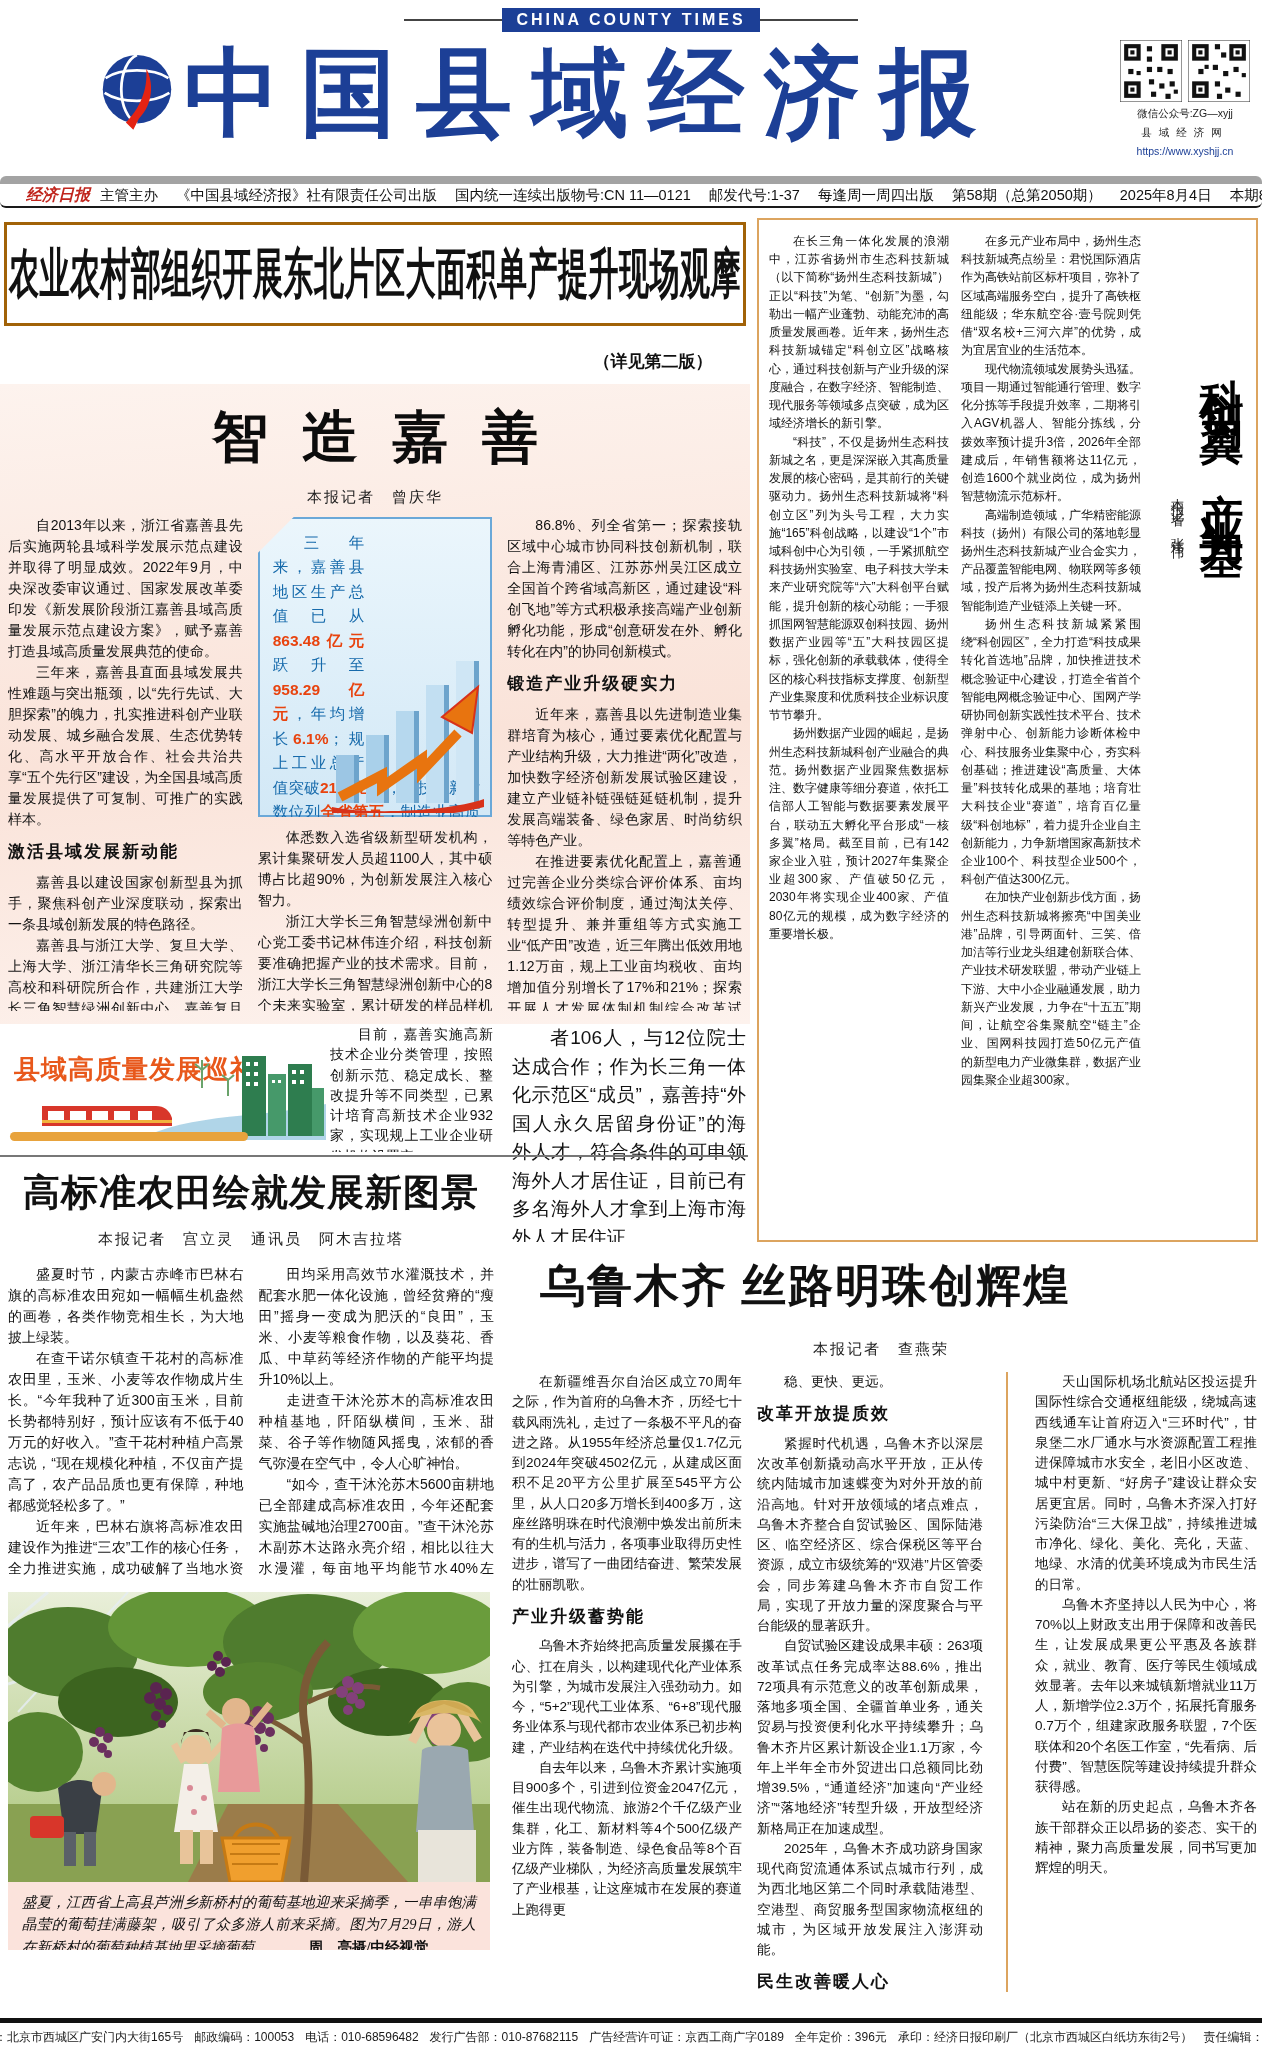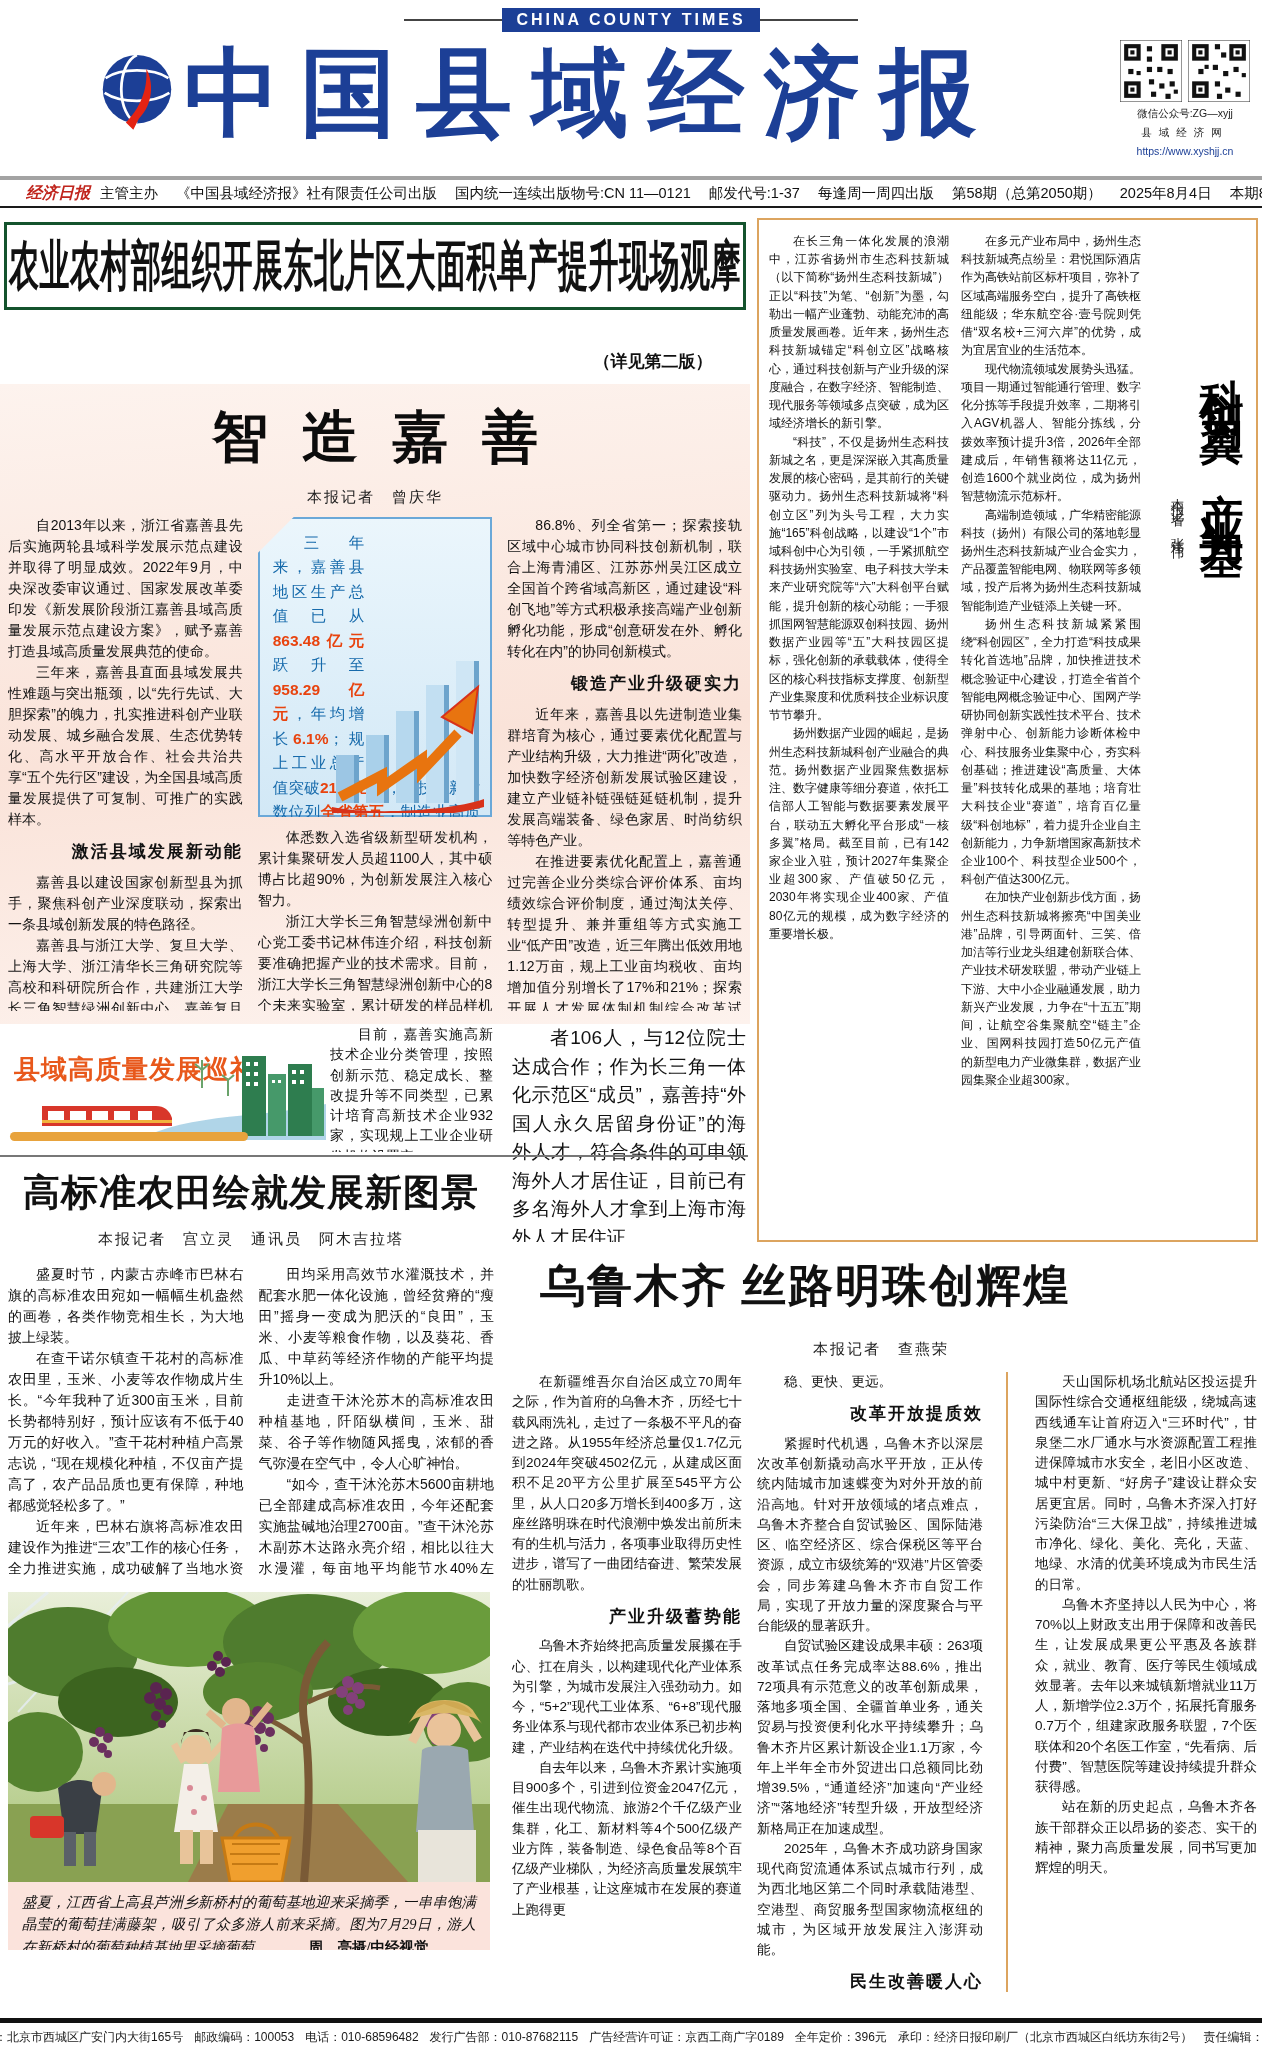--- a/index.html
+++ b/index.html
@@ -16,41 +16,41 @@
   .paper-title{position:absolute;left:184px;top:30px;width:860px;font-family:"Liberation Serif","DejaVu Serif",serif;
                font-weight:900;font-size:96px;letter-spacing:20px;color:#1c3f96;white-space:nowrap;}
   .qr-block{position:absolute;left:1114px;top:40px;width:142px;text-align:center;}
   .qr-row{display:flex;gap:6px;justify-content:center;}
   .qr{width:62px;height:62px;}
   .qr-line{font-size:10.5px;margin-top:5px;color:#222;white-space:nowrap;}
   .qr-line.spaced{letter-spacing:7px;}
   .qr-line.url{color:#1c3f96;}
 
   
-  .pubbar{position:absolute;left:0;top:176px;width:1262px;height:32px;border-top:4px solid #a3a3a3;border-bottom:2px solid #1a1a1a;
-          display:flex;align-items:center;padding:0 26px;box-sizing:border-box;font-size:14.5px;white-space:nowrap;overflow:hidden;}
+  .pubbar{position:absolute;left:0;top:176px;width:1262px;height:32px;border-top:8px solid #a3a3a3;border-bottom:2px solid #1a1a1a;
+          display:flex;align-items:center;padding:0 26px;box-sizing:border-box;font-size:14.5px;white-space:nowrap;overflow:hidden;border-radius:6px;}
   .jjrb{color:#c0251d;font-family:"Liberation Serif","DejaVu Serif",serif;font-weight:bold;font-style:italic;font-size:16px;margin-right:10px;}
   .pub-items span{margin-right:18px;}
 
   
-  .lead-box{position:absolute;left:4px;top:222px;width:742px;height:88px;border:3px solid #14532d;background:#fff;
+  .lead-box{position:absolute;left:4px;top:222px;width:742px;height:104px;border:3px solid #a16207;background:#fff;
             display:flex;align-items:center;justify-content:center;box-sizing:border-box;}
   .lead-headline{font-weight:900;font-size:30px;white-space:nowrap;transform:scaleY(1.8);letter-spacing:0.5px;}
   .lead-note{position:absolute;left:560px;top:350px;width:186px;text-align:center;font-size:17px;font-weight:bold;}
 
   
   .jiashan{position:absolute;left:0;top:384px;width:750px;height:640px;
            background:linear-gradient(175deg,#fdf3ee 0%,#fae3d9 55%,#fdf2ed 100%);}
   .js-title{margin:16px 0 0;text-align:center;font-size:56px;font-weight:900;letter-spacing:34px;padding-left:34px;
             font-family:"Liberation Serif","DejaVu Serif",serif;color:#0c0c0c;}
   .byline{text-align:center;font-size:15px;letter-spacing:2px;margin-top:12px;color:#222;}
   .js-cols{position:absolute;left:8px;top:131px;width:734px;height:496px;display:flex;gap:15px;}
   .col{flex:1;overflow:hidden;text-align:justify;font-size:14px;line-height:1.5;}
   .col p,.u-col p,.caption p{margin:0;text-indent:2em;}
-  .col h4,.u-col h4{text-align:right;font-size:17px;font-weight:bold;margin:9px 0 7px;letter-spacing:2px;text-indent:0;}
+  .col h4,.u-col h4{text-align:left;font-size:17px;font-weight:bold;margin:9px 0 7px;letter-spacing:2px;text-indent:0;}
 
   
   .infobox{position:relative;margin:2px 0 10px;border:2px solid #6aa8d8;background:linear-gradient(180deg,#ebf6fc,#d2e8f6);
            padding:12px 10px 6px 13px;color:#166aab;font-size:15.5px;line-height:1.58;height:300px;box-sizing:border-box;
            clip-path:polygon(0 36px,36px 0,100% 0,100% 100%,0 100%);text-align:justify;}
   .infobox .txt{text-indent:2em;}
   .infobox .hl{color:#e8430e;font-weight:bold;}
   .chart-reserve{float:right;width:116px;height:150px;margin-top:86px;}
   .infochart{position:absolute;right:2px;bottom:2px;width:158px;height:166px;}
 

